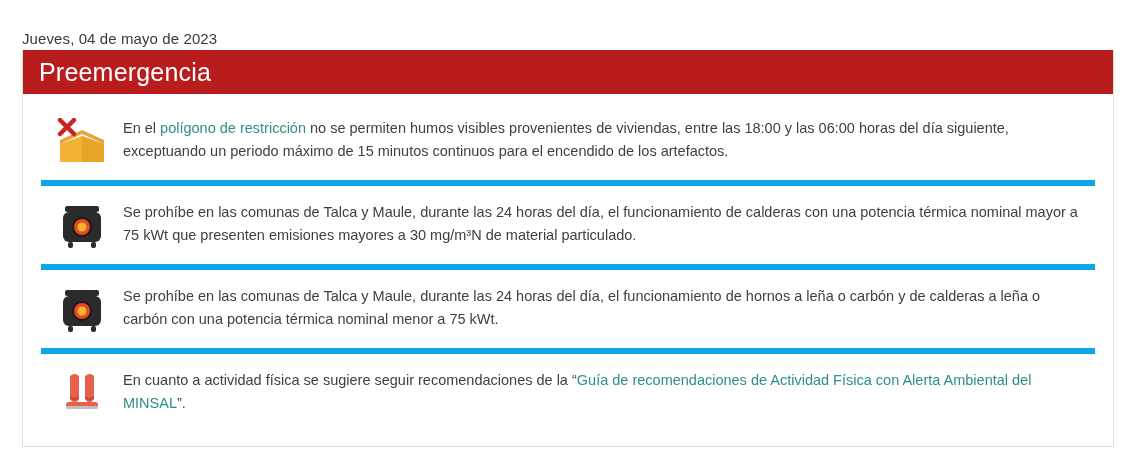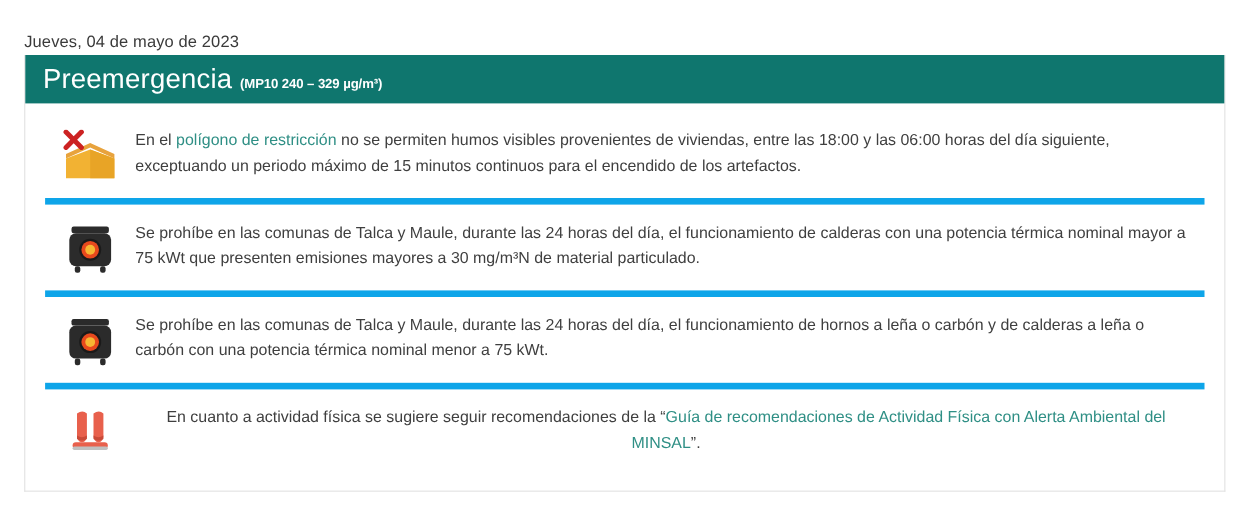--- a/index.html
+++ b/index.html
@@ -33,27 +33,28 @@
     position: absolute;
     left: 22px;
     top: 50px;
     width: 1092px;
     border: 1px solid #e2e2e2;
     border-top: none;
     background: #ffffff;
     box-sizing: border-box;
   }
   .alert-header {
-    background: #0f766e;
+    background: #b91c1c;
     color: #ffffff;
     height: 44px;
     display: flex;
     align-items: baseline;
     padding: 0 0 0 16px;
     box-sizing: border-box;
+    gap: 28px;
   }
   .alert-header .title {
     font-size: 25px;
     font-weight: normal;
     line-height: 44px;
     letter-spacing: 0.2px;
   }
   .alert-header .subtitle {
     font-size: 12px;
     font-weight: bold;
@@ -67,21 +68,20 @@
   .measure-row {
     display: flex;
     align-items: flex-start;
     padding: 14px 0 14px 0;
     border-bottom: 6px solid #0ea5e9;
     min-height: 62px;
     box-sizing: border-box;
   }
   .measure-row:last-child {
     border-bottom: none;
-    text-align: center;
   }
   .icon-cell {
     width: 82px;
     min-width: 82px;
     display: flex;
     justify-content: center;
     align-items: flex-start;
     padding-top: 2px;
   }
   .text-cell {
@@ -102,21 +102,20 @@
 <body>
 
 <div class="page">
 
   <div class="date-line">Jueves, 04 de mayo de 2023</div>
 
   <div class="alert-card">
 
     <div class="alert-header">
       <span class="title">Preemergencia</span>
-      <span class="subtitle">(MP10 240 – 329 µg/m³)</span>
     </div>
 
     <div class="alert-body">
 
       <div class="measure-row">
         <div class="icon-cell">
           <svg class="icon-svg" width="56" height="48" viewBox="0 0 56 48" xmlns="http://www.w3.org/2000/svg" aria-hidden="true">
             <polygon points="6,22 28,12 50,22 50,26 28,16 6,26" fill="#e8a33d"></polygon>
             <polygon points="6,26 28,18 50,26 50,44 6,44" fill="#f2b233"></polygon>
             <polygon points="28,18 50,26 50,44 28,44" fill="#e8a426"></polygon>

